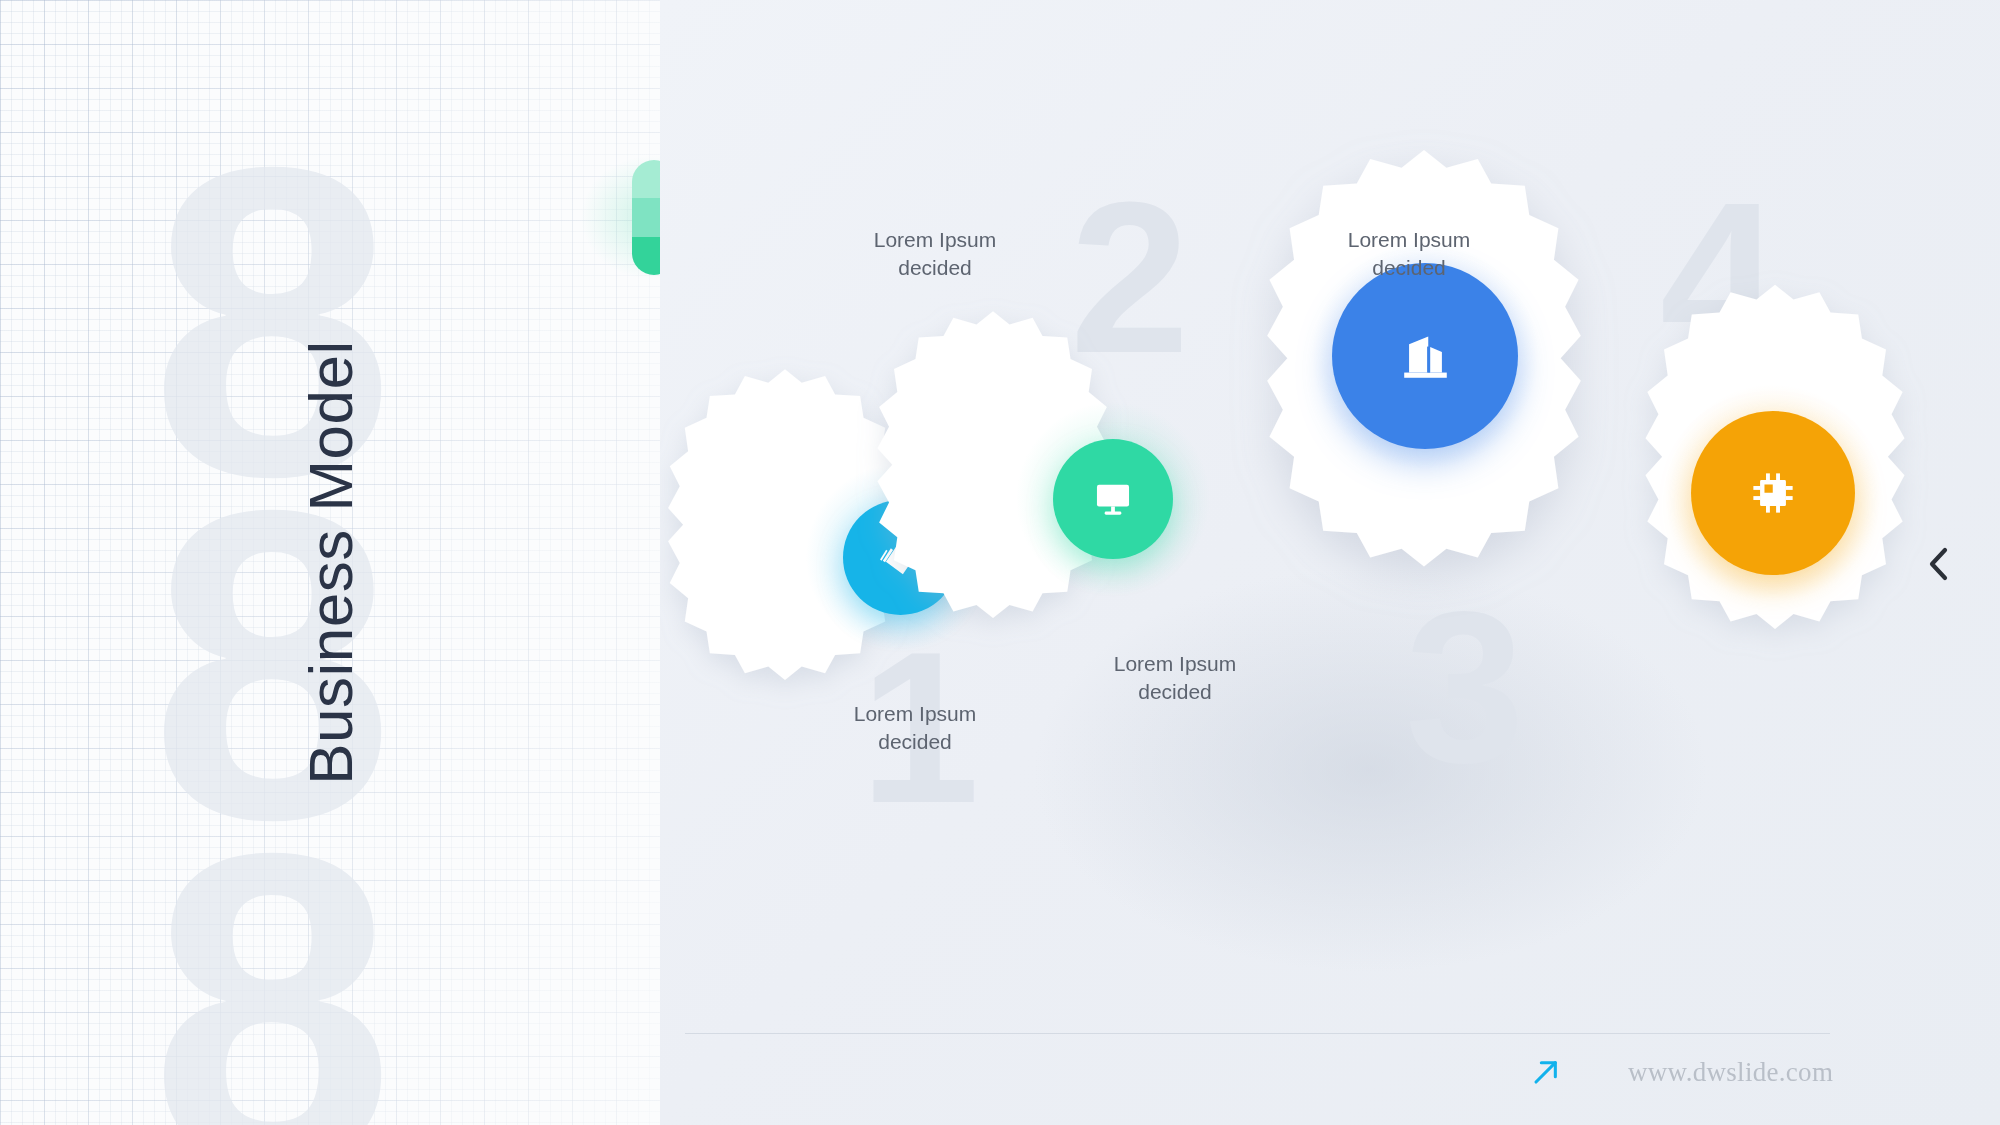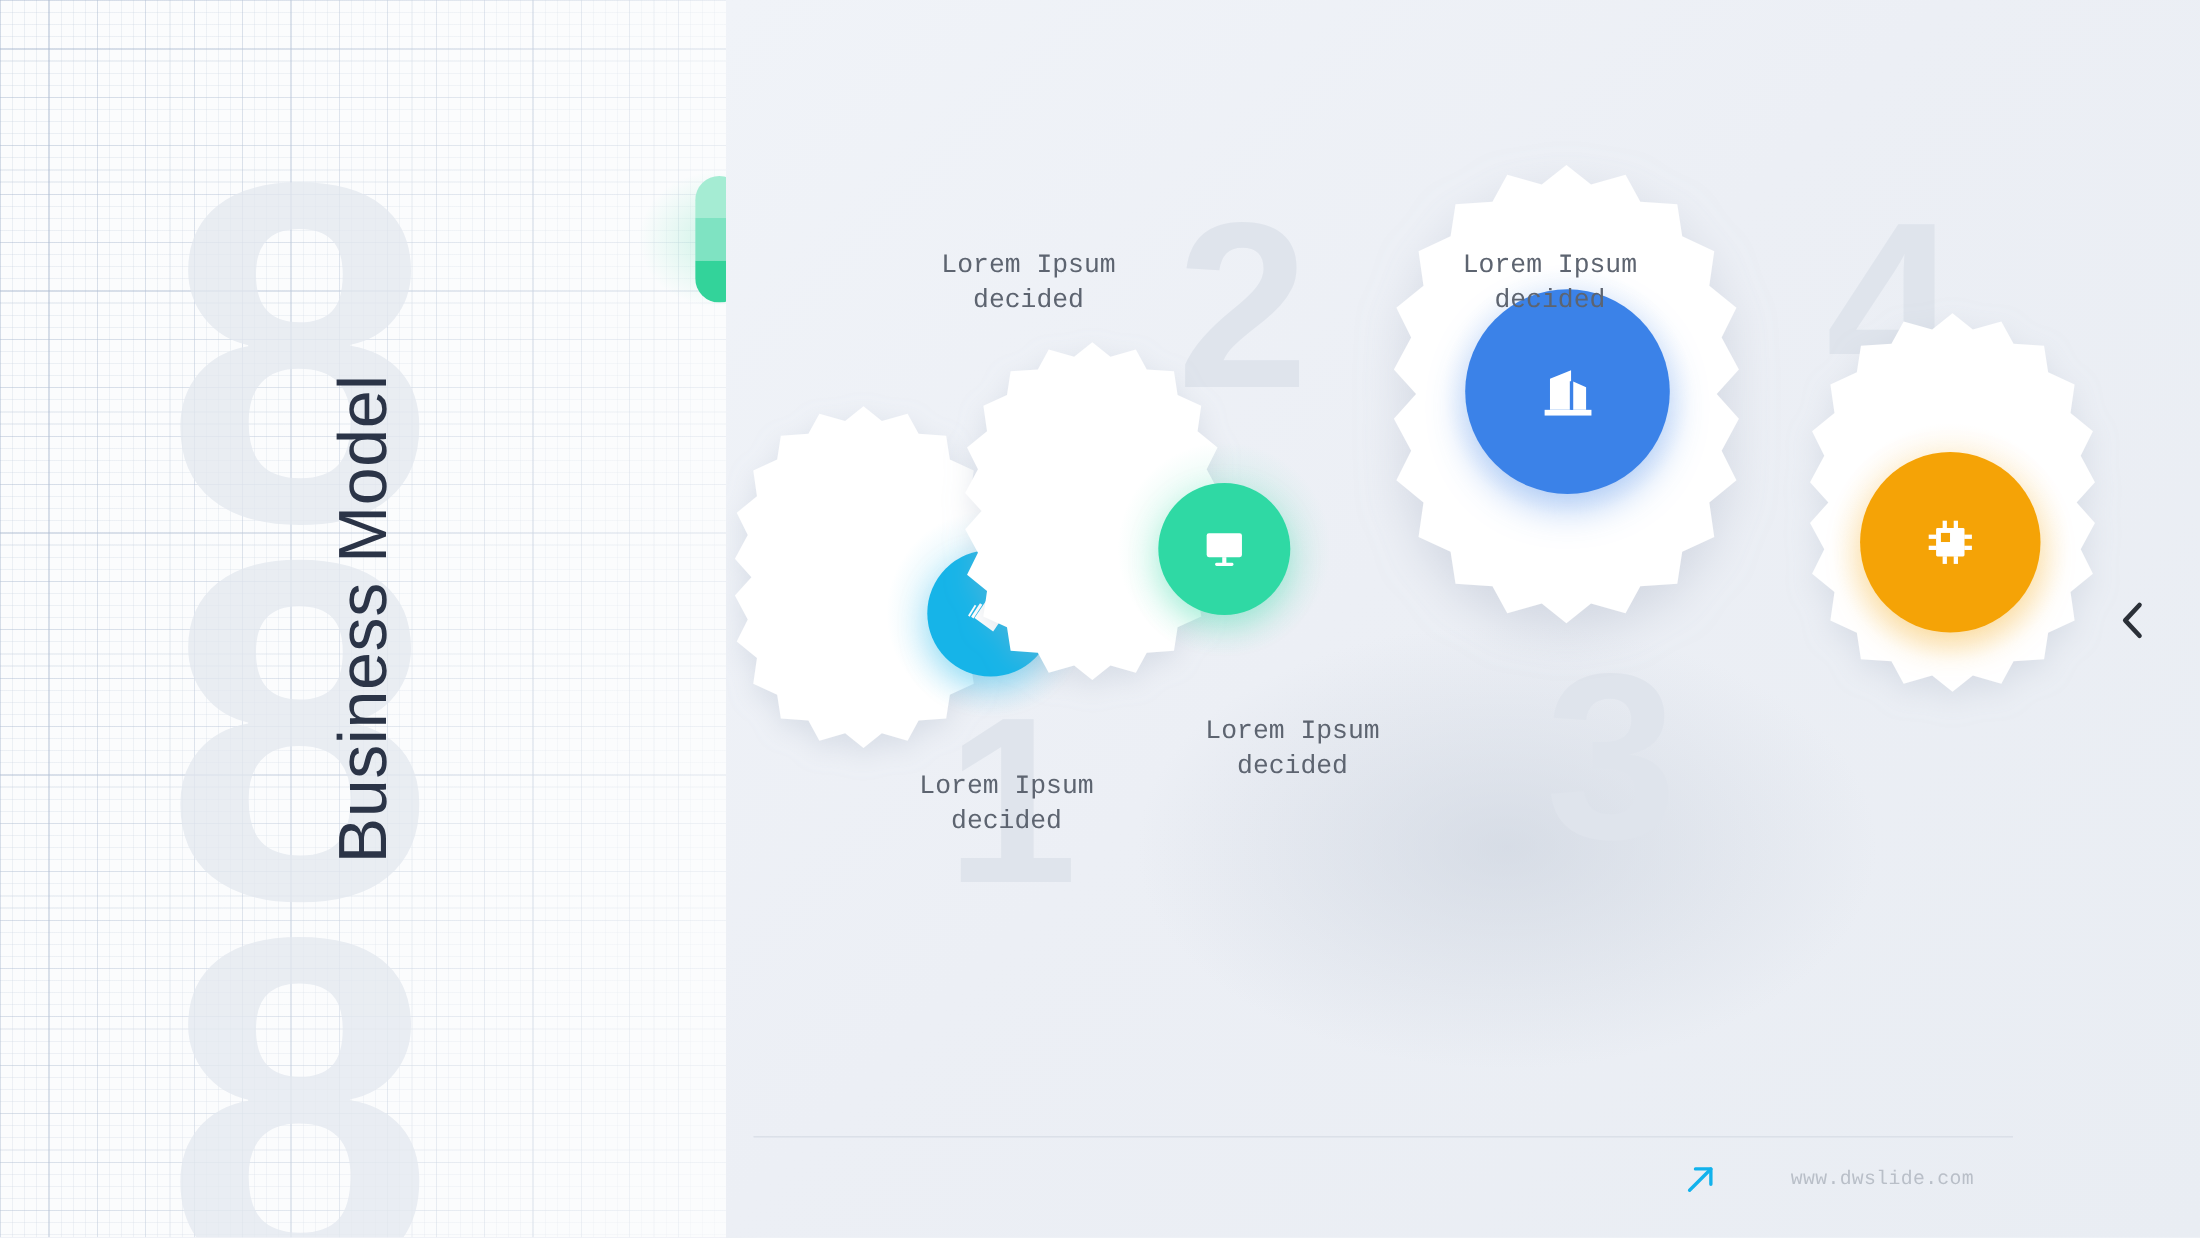--- a/index.html
+++ b/index.html
@@ -91,22 +91,22 @@
   .gear svg{display:block;overflow:visible;}
   .disc{
     position:absolute;border-radius:50%;
     display:flex;align-items:center;justify-content:center;
   }
   .disc svg{display:block;}
 
   
   .gear-label{
     position:absolute;text-align:center;
-    font-size:24px;line-height:1.32;color:#5d6470;
-    font-family:Liberation Mono, monospace;
+    font-size:21px;line-height:1.32;color:#5d6470;
+    font-family:Liberation Sans, sans-serif;
     white-space:pre-line;
   }
 
   
   .nav-prev{
     position:absolute;left:1915px;top:540px;width:48px;height:48px;
     display:flex;align-items:center;justify-content:center;
     color:#2b3038;
   }
 
@@ -114,22 +114,22 @@
   .footer-rule{
     position:absolute;left:685px;top:1033px;width:1145px;height:1px;
     background:#d4dae3;
   }
   .footer-brand{
     position:absolute;left:1530px;top:1052px;height:40px;
     display:flex;align-items:center;gap:66px;
   }
   .footer-arrow{width:32px;height:32px;color:#12b2ec;display:block;}
   .footer-url{
-    font-size:18px;color:#b9bfc8;letter-spacing:.3px;
-    font-family:Liberation Mono, monospace;
+    font-size:27px;color:#b9bfc8;letter-spacing:.3px;
+    font-family:Liberation Serif, serif;
   }
 </style>
 </head>
 <body>
 
 <div class="slide">
 
   <div class="left-panel">
     <div class="grid-texture"></div>
     <div class="grid-texture2"></div>

